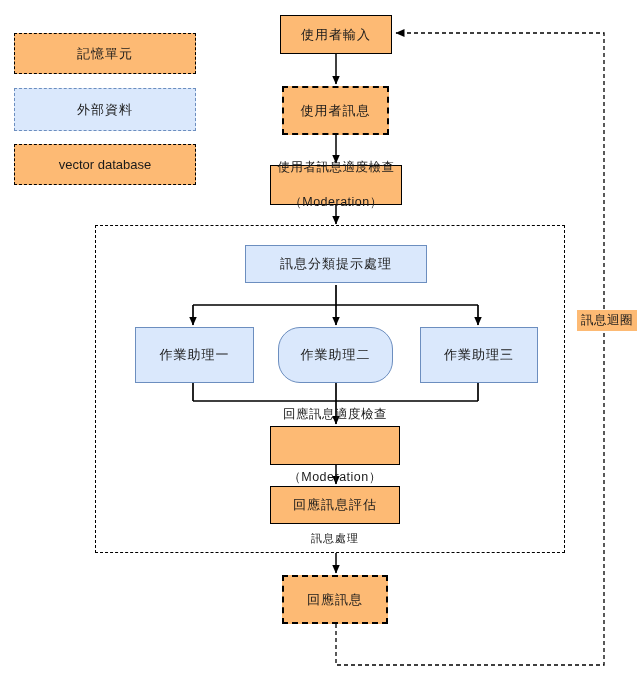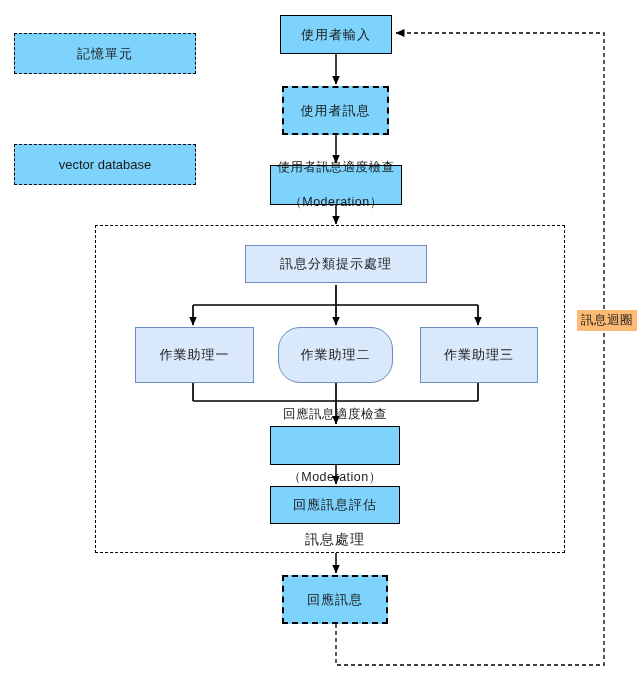--- a/index.html
+++ b/index.html
@@ -23,41 +23,41 @@
   }
   .node {
     position: absolute;
     display: flex;
     align-items: center;
     justify-content: center;
     text-align: center;
     box-sizing: border-box;
     font-size: 13px;
     color: #1a1a1a;
-    background: #7dd3fc;
+    background: #fdba74;
     z-index: 3;
     letter-spacing: 1px;
   }
   .solid      { border: 1.5px solid #000000; }
   .dash-long  { border: 2px dashed #000000; }
   .dash-small { border: 1px dashed #000000; }
   .blue       { background: #dae8fc; border: 1px solid #6c8ebf; }
   .blue-dash  { background: #dae8fc; border: 1px dashed #6c8ebf; }
   .two-line   { flex-direction: column; font-size: 12.5px; line-height: 19px; letter-spacing: 0.5px; }
   .group-box {
     position: absolute;
     box-sizing: border-box;
     border: 1px dashed #000000;
     background: transparent;
     z-index: 2;
   }
   .float-label {
     position: absolute;
     z-index: 4;
-    font-size: 14px;
+    font-size: 11px;
     color: #1a1a1a;
     text-align: center;
     letter-spacing: 1px;
   }
   .loop-label {
     background: #fdba74;
     padding: 2px 4px;
     font-size: 12.5px;
     letter-spacing: 0.5px;
     white-space: nowrap;
@@ -91,20 +91,23 @@
 
     <line x1="336" y1="465" x2="336" y2="484" stroke="#000" stroke-width="1.5" marker-end="url(#arrow)"></line>
 
     <line x1="336" y1="553" x2="336" y2="573" stroke="#000" stroke-width="1.5" marker-end="url(#arrow)"></line>
 
     <path d="M336,624 L336,665 L604,665 L604,33 L396,33" stroke="#000" stroke-width="1.3" stroke-dasharray="4 3" fill="none" marker-end="url(#arrow)"></path>
   </svg>
 
   <div class="node dash-small" style="left:14px; top:33px; width:182px; height:41px;">
     <span>記憶單元</span>
+  </div>
+  <div class="node blue-dash" style="left:14px; top:88px; width:182px; height:43px;">
+    <span>外部資料</span>
   </div>
   <div class="node dash-small" style="left:14px; top:144px; width:182px; height:41px; letter-spacing:0;">
     <span>vector database</span>
   </div>
 
   <div class="node solid" style="left:280px; top:15px; width:112px; height:39px;">
     <span>使用者輸入</span>
   </div>
 
   <div class="node dash-long" style="left:282px; top:86px; width:107px; height:49px;">

